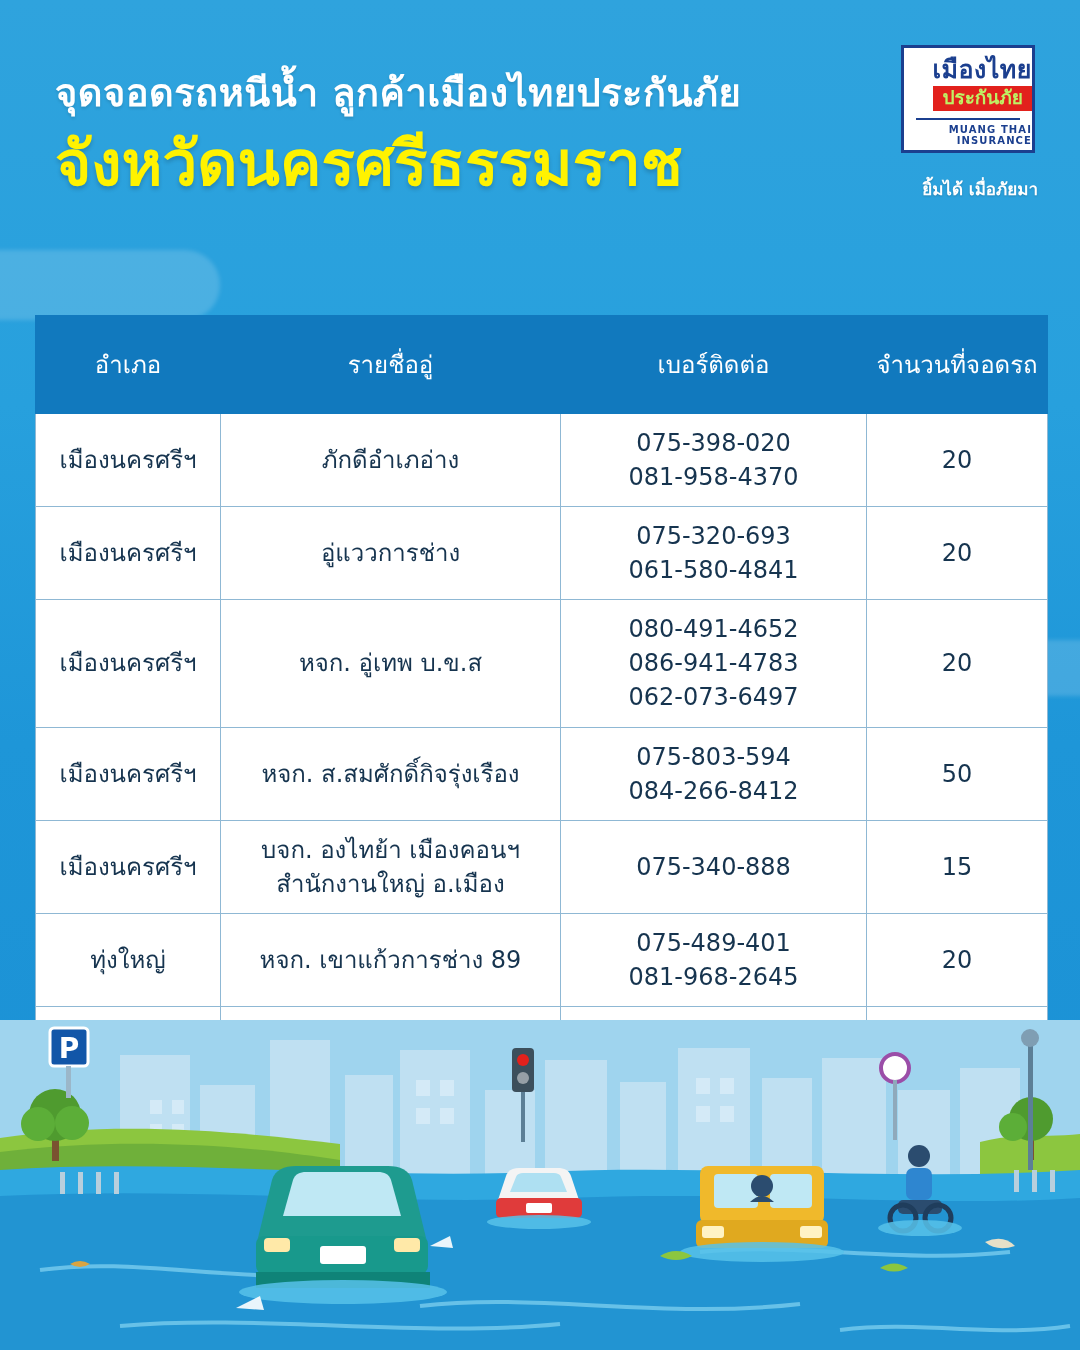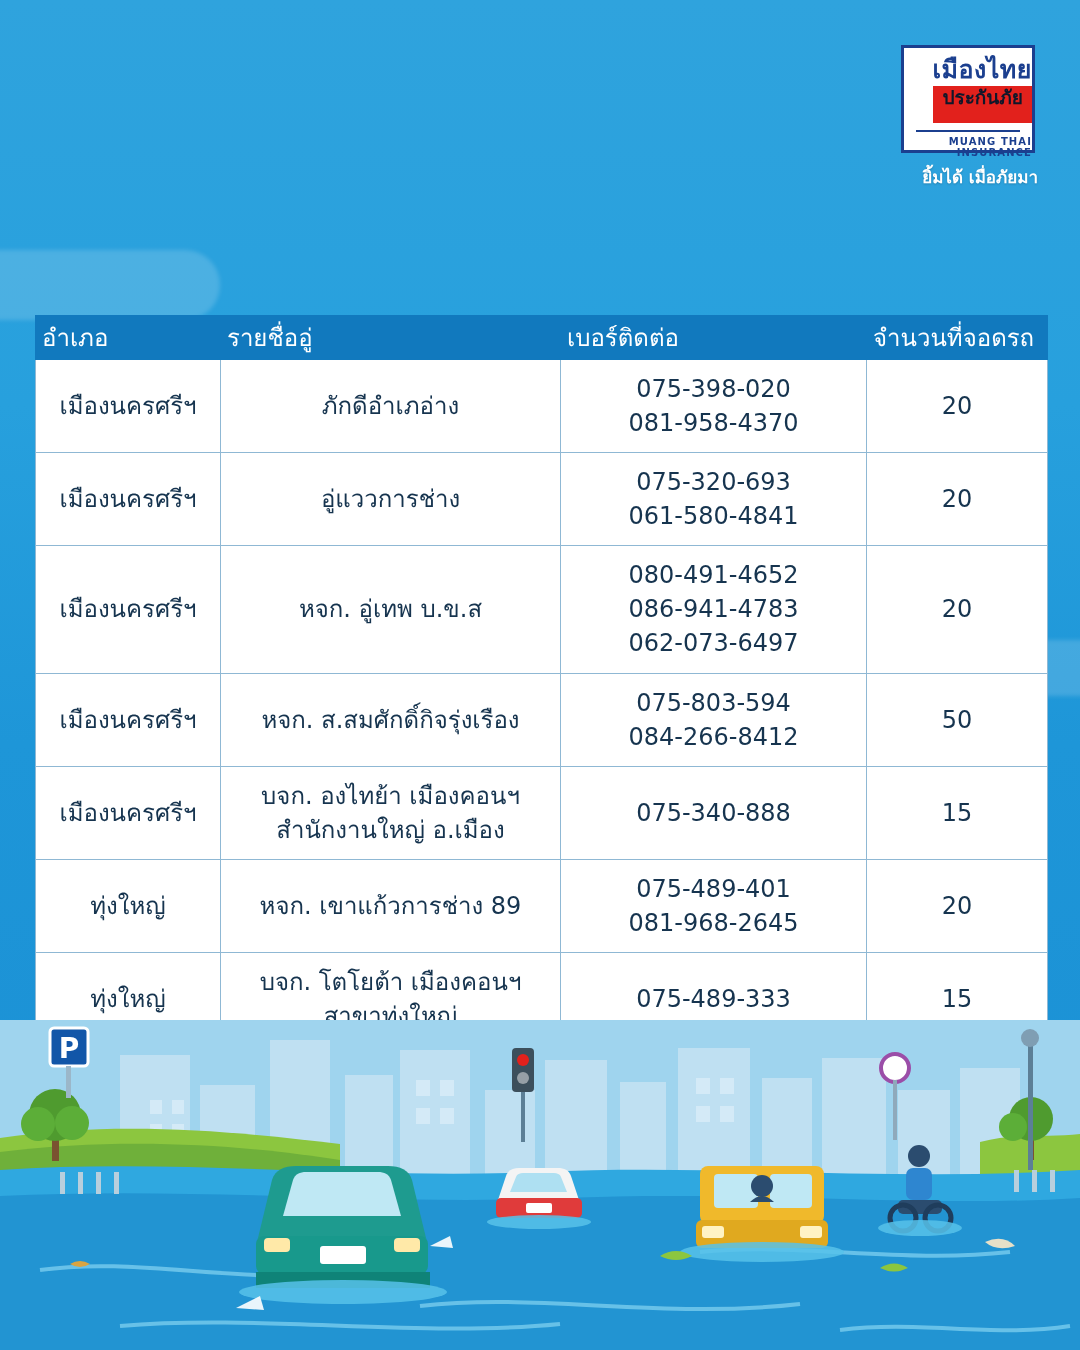--- a/index.html
+++ b/index.html
@@ -64,39 +64,39 @@
     color: #1b3f8f;
     font-size: 25px;
     font-weight: bold;
     line-height: 1;
     letter-spacing: 0.5px;
   }
   .logo-mid {
     display: inline-block;
     margin-top: 4px;
     background: #e2211c;
-    color: #0f172a;
+    color: #bef264;
     font-size: 19px;
     font-weight: bold;
-    padding: 1px 9px 15px;
+    padding: 1px 9px 3px;
     line-height: 1.1;
   }
   .logo-rule {
     width: 104px; height: 2px;
     background: #1b3f8f;
     margin: 7px auto 4px;
   }
   .logo-en {
     color: #1b3f8f;
     font-size: 10px;
     font-weight: bold;
     letter-spacing: 1.1px;
   }
   .logo-slogan {
-    margin-top: 10px;
+    margin-top: 22px;
     color: #ffffff;
     font-size: 17px;
     font-weight: bold;
     text-shadow: 0 1px 2px rgba(0,0,0,0.2);
   }
 
   
   .table-wrap {
     position: absolute;
     left: 35px; top: 315px;
@@ -106,23 +106,23 @@
     width: 100%;
     border-collapse: collapse;
     background: #ffffff;
     table-layout: fixed;
   }
   thead th {
     background: #1179be;
     color: #ffffff;
     font-size: 24px;
     font-weight: normal;
-    padding: 2px 6px;
+    padding: 29px 6px;
     border: 1px solid #1179be;
-    text-align: left;
+    text-align: center;
   }
   tbody td {
     border: 1px solid #8fb8d4;
     color: #16344f;
     font-size: 24px;
     text-align: center;
     padding: 12px 8px;
     line-height: 1.42;
     background: #ffffff;
   }
@@ -143,20 +143,24 @@
 </style>
 </head>
 <body>
 
 <div id="page">
 
   <div class="cloud" style="left:-40px; top:250px; width:260px; height:70px;"></div>
   <div class="cloud" style="left:60px; top:900px; width:220px; height:60px;"></div>
   <div class="cloud" style="right:-30px; top:640px; width:200px; height:56px;"></div>
 
+  <div class="header">
+    <div class="title-line1">จุดจอดรถหนีน้ำ ลูกค้าเมืองไทยประกันภัย</div>
+    <div class="title-line2">จังหวัดนครศรีธรรมราช</div>
+  </div>
 
   <div class="logo-wrap">
     <div class="logo-box">
       <div class="logo-top">เมืองไทย</div>
       <div class="logo-mid">ประกันภัย</div>
       <div class="logo-rule"></div>
       <div class="logo-en">MUANG THAI INSURANCE</div>
     </div>
     <div class="logo-slogan">ยิ้มได้ เมื่อภัยมา</div>
   </div>

